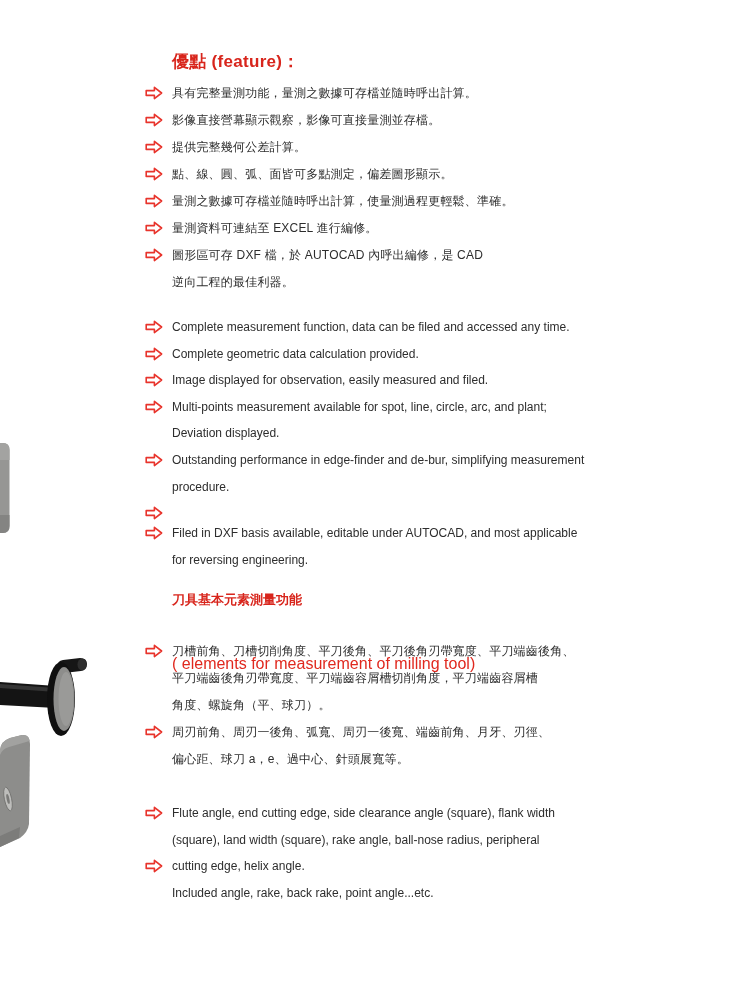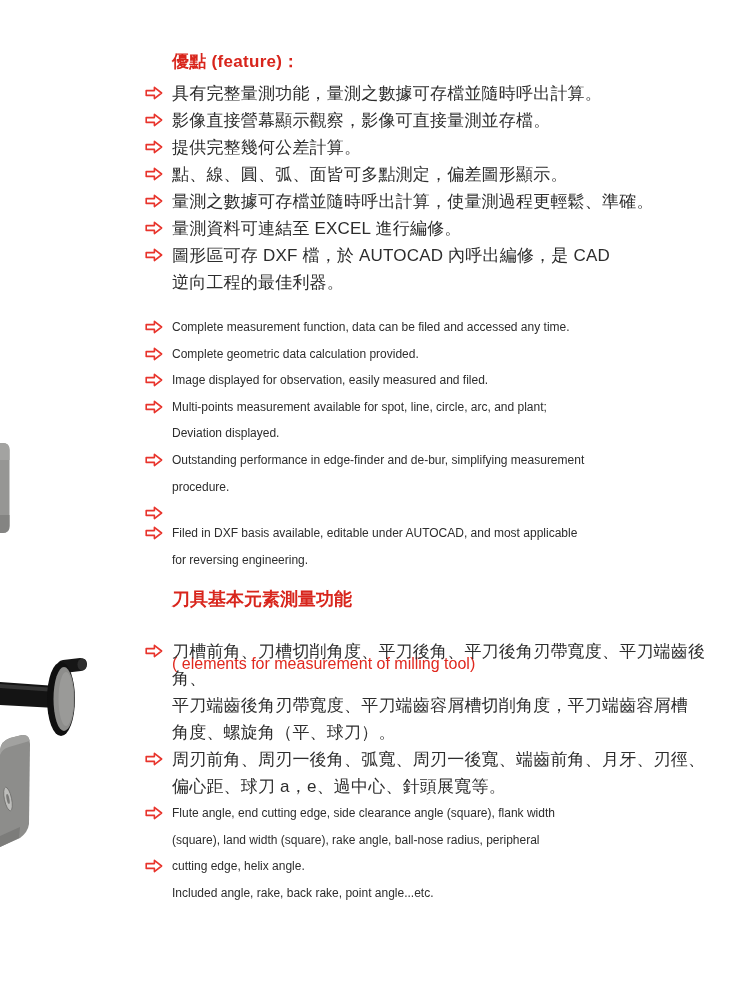--- a/index.html
+++ b/index.html
@@ -12,38 +12,38 @@
   }
   .page { position: absolute; inset: 0; }
 
   
   .s1-title {
     position: absolute; left: 172px; top: 50px;
     color: #d8251c; font-size: 17px; font-weight: bold;
     letter-spacing: 0.3px;
   }
   .s2-title { position: absolute; left: 172px; top: 589px; color: #d8251c; }
-  .s2-title .t-zh { font-size: 18px; font-weight: bold; line-height: 21px; display: block; }
+  .s2-title .t-zh { font-size: 13px; font-weight: bold; line-height: 21px; display: block; }
   .s2-title .t-en { font-size: 16px; font-weight: normal; line-height: 20px; display: block; color: #e0281e; margin-top: 44px; }
 
   
   .blist { position: absolute; left: 145px; }
   .zh1 { top: 80px;  width: 575px; }
   .en1 { top: 314px; width: 590px; }
   .zh2 { top: 638px; width: 575px; }
   .en2 { top: 800px; width: 590px; }
 
   .bullet { display: flex; align-items: flex-start; }
   .arrow { flex: 0 0 18px; margin-top: 6px; margin-right: 9px; }
   .arrow svg { display: block; }
   .btext {
     white-space: pre-line;
     color: #2d2d2d;
   }
-  .zh-text { font-size: 17px; line-height: 27px; letter-spacing: 0.2px; }
+  .zh-text { font-size: 12px; line-height: 27px; letter-spacing: 0.2px; }
   .en-text { font-size: 12px;  line-height: 26.6px; } 
 
   
   .photo { position: absolute; }
   .photo svg { display: block; }
   .p-bar   { left: 0; top: 440px; }
   .p-crank { left: 0; top: 650px; }
   .p-box   { left: 0; top: 728px; }
 </style>
 </head>

